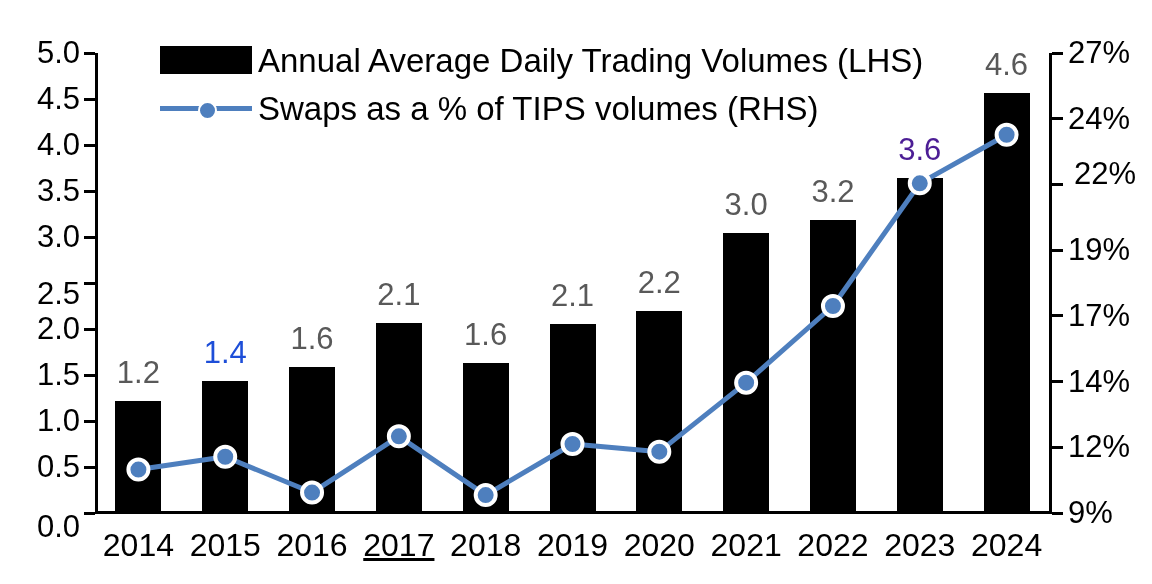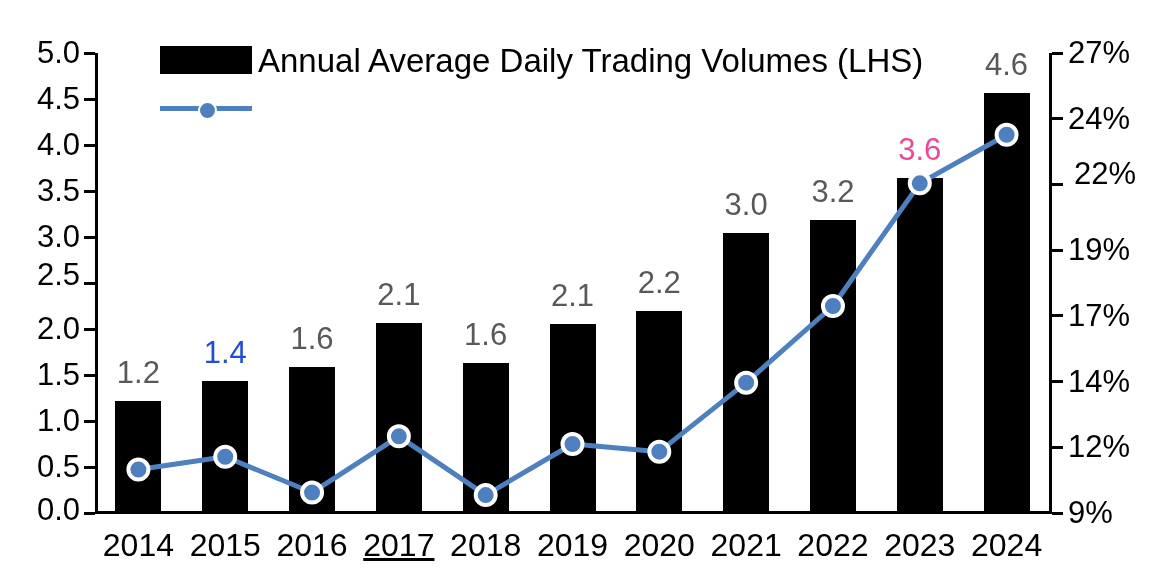--- a/index.html
+++ b/index.html
@@ -68,50 +68,51 @@
   <div class="legend">
     <div class="legend-row">
       <span class="legend-swatch-bar"></span>
       <span class="legend-text">Annual Average Daily Trading Volumes (LHS)</span>
     </div>
     <div class="legend-row">
       <span class="legend-swatch-line">
         <span class="ls-line"></span>
           <span class="ls-dot"></span>
       </span>
+      <span class="legend-text">Swaps as a % of TIPS volumes (RHS)</span>
     </div>
   </div>
 
   <div class="axis-line axis-left"></div>
   <div class="axis-line axis-right"></div>
   <div class="axis-line axis-bottom"></div>
 
   <div id="ticks-left">
       <div class="tick tick-l" style="top: 51.5px;"></div>
       <div class="tlabel tlabel-l" style="top: 37px;">5.0</div>
       <div class="tick tick-l" style="top: 97.5px;"></div>
       <div class="tlabel tlabel-l" style="top: 83px;">4.5</div>
       <div class="tick tick-l" style="top: 143.5px;"></div>
       <div class="tlabel tlabel-l" style="top: 129px;">4.0</div>
       <div class="tick tick-l" style="top: 189.5px;"></div>
       <div class="tlabel tlabel-l" style="top: 175px;">3.5</div>
       <div class="tick tick-l" style="top: 235.5px;"></div>
       <div class="tlabel tlabel-l" style="top: 221px;">3.0</div>
       <div class="tick tick-l" style="top: 281.5px;"></div>
-      <div class="tlabel tlabel-l" style="top: 259px; margin-left: 20px;">2.5</div>
+      <div class="tlabel tlabel-l" style="top: 278px; margin-left: 20px;">2.5</div>
       <div class="tick tick-l" style="top: 327.5px;"></div>
       <div class="tlabel tlabel-l" style="top: 313px;">2.0</div>
       <div class="tick tick-l" style="top: 373.5px;"></div>
       <div class="tlabel tlabel-l" style="top: 359px;">1.5</div>
       <div class="tick tick-l" style="top: 419.5px;"></div>
       <div class="tlabel tlabel-l" style="top: 405px;">1.0</div>
       <div class="tick tick-l" style="top: 465.5px;"></div>
       <div class="tlabel tlabel-l" style="top: 451px;">0.5</div>
       <div class="tick tick-l" style="top: 511.5px;"></div>
-      <div class="tlabel tlabel-l" style="top: 494px; margin-left: 48px;">0.0</div>
+      <div class="tlabel tlabel-l" style="top: 511px; margin-left: 48px;">0.0</div>
     </div>
   <div id="ticks-right">
       <div class="tick tick-r" style="top: 51.5px;"></div>
       <div class="tlabel tlabel-r" style="top: 37px;">27%</div>
       <div class="tick tick-r" style="top: 117.178px;"></div>
       <div class="tlabel tlabel-r" style="top: 102.678px;">24%</div>
       <div class="tick tick-r" style="top: 182.856px;"></div>
       <div class="tlabel tlabel-r" style="top: 158px; margin-left: 6px;">22%</div>
       <div class="tick tick-r" style="top: 248.533px;"></div>
       <div class="tlabel tlabel-r" style="top: 234.033px;">19%</div>
@@ -140,21 +141,21 @@
   <div id="labels-layer">
       <div class="bar-label" style="left: 88.4091px; width: 100px; top: 356.76px; color: rgb(89, 89, 89);">1.2</div>
       <div class="bar-label" style="left: 175.227px; width: 100px; top: 337.44px; color: #1d4ed8;">1.4</div>
       <div class="bar-label" style="left: 262.045px; width: 100px; top: 322.72px; color: rgb(89, 89, 89);">1.6</div>
       <div class="bar-label" style="left: 348.864px; width: 100px; top: 279.48px; color: rgb(89, 89, 89);">2.1</div>
       <div class="bar-label" style="left: 435.682px; width: 100px; top: 319.04px; color: rgb(89, 89, 89);">1.6</div>
       <div class="bar-label" style="left: 522.5px; width: 100px; top: 280.4px; color: rgb(89, 89, 89);">2.1</div>
       <div class="bar-label" style="left: 609.318px; width: 100px; top: 266.6px; color: rgb(89, 89, 89);">2.2</div>
       <div class="bar-label" style="left: 696.136px; width: 100px; top: 189.32px; color: rgb(89, 89, 89);">3.0</div>
       <div class="bar-label" style="left: 782.955px; width: 100px; top: 175.52px; color: rgb(89, 89, 89);">3.2</div>
-      <div class="bar-label" style="left: 869.773px; width: 100px; top: 134.12px; color: #ec4899;">3.6</div>
+      <div class="bar-label" style="left: 869.773px; width: 100px; top: 134.12px; color: #4c1d95;">3.6</div>
       <div class="bar-label" style="left: 956.591px; width: 100px; top: 48.56px; color: rgb(89, 89, 89);">4.6</div>
     </div>
   <div id="xaxis-layer">
       <div class="xlabel" style="left: 88.4091px; width: 100px;">2014</div>
       <div class="xlabel" style="left: 175.227px; width: 100px;">2015</div>
       <div class="xlabel" style="left: 262.045px; width: 100px;">2016</div>
       <div class="xlabel" style="left: 348.864px; width: 100px; text-decoration: underline;">2017</div>
       <div class="xlabel" style="left: 435.682px; width: 100px;">2018</div>
       <div class="xlabel" style="left: 522.5px; width: 100px;">2019</div>
       <div class="xlabel" style="left: 609.318px; width: 100px;">2020</div>

